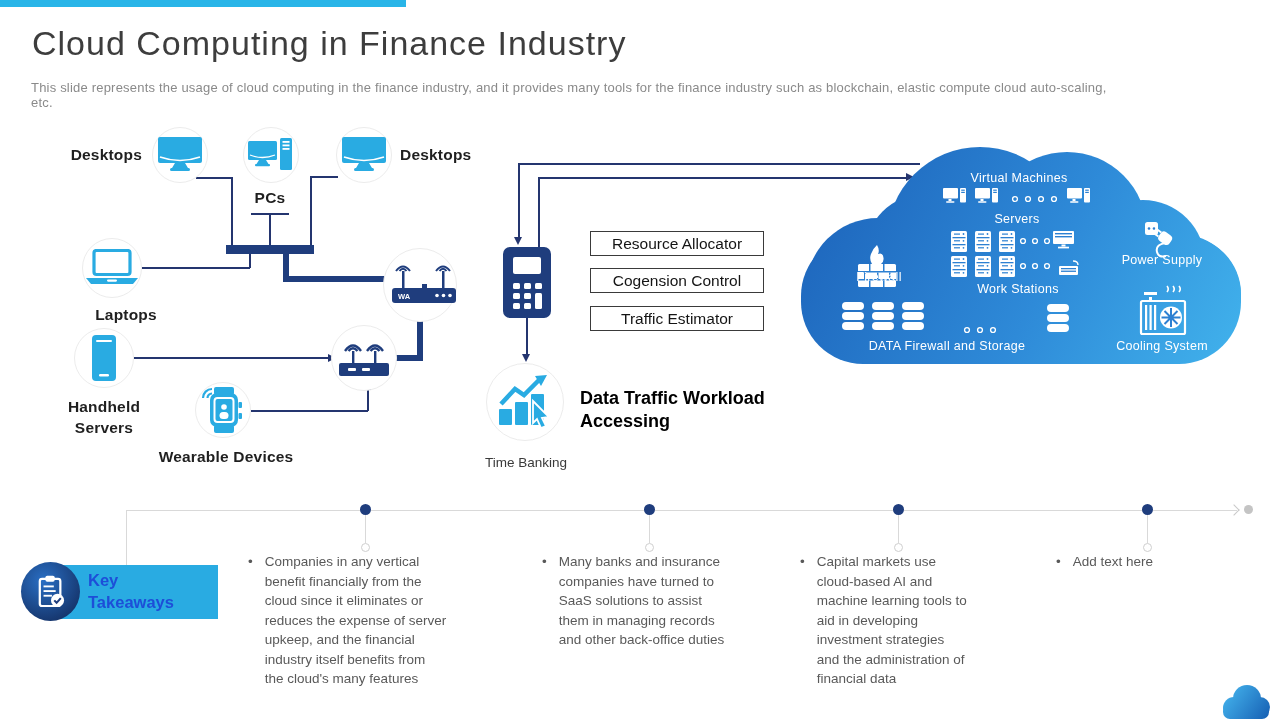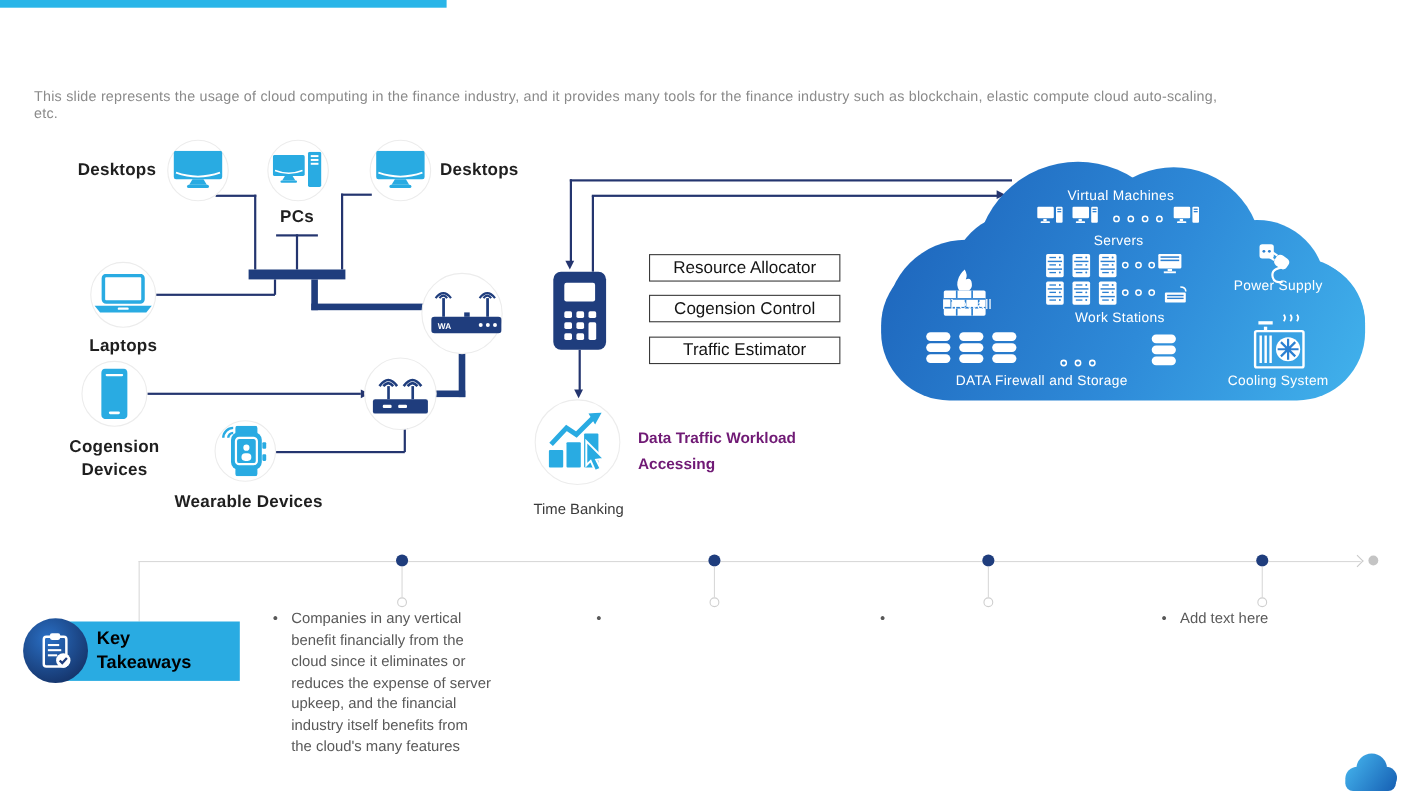--- a/index.html
+++ b/index.html
@@ -37,31 +37,32 @@
   
   .tl-dot{position:absolute;width:11px;height:11px;border-radius:50%;background:#1f3d7d;}
   .tl-open{position:absolute;width:7px;height:7px;border-radius:50%;background:#fff;border:1px solid #cfcfcf;}
   .tl-chev{position:absolute;width:7px;height:7px;border-top:1.6px solid #c9c9c9;border-right:1.6px solid #c9c9c9;transform:rotate(45deg);}
   .tl-end{position:absolute;width:9px;height:9px;border-radius:50%;background:#c4c4c4;}
   
   .kt-rect{left:48px;top:565px;width:170px;height:54px;background:#29abe2;}
   .kt-circle{left:21px;top:562px;width:59px;height:59px;border-radius:50%;
              background:radial-gradient(circle at 38% 32%, #2a6fc4, #16376f 75%);
              display:flex;align-items:center;justify-content:center;}
-  .kt-title{left:88px;top:569px;font-size:16.5px;font-weight:700;color:#000000;line-height:22px;}
+  .kt-title{left:88px;top:569px;font-size:16.5px;font-weight:700;color:#1d4ed8;line-height:22px;}
   .bullet{position:absolute;display:flex;gap:12px;font-size:13.5px;color:#595959;line-height:19.5px;}
   .bullet .dot{flex:0 0 auto;}
   .bullet .txt{white-space:pre-line;}
 </style>
 </head>
 <body>
 
 <div id="slide">
 
   <div class="abs topbar"></div>
+  <div class="abs title">Cloud Computing in Finance Industry</div>
   <div class="abs subtitle">This slide represents the usage of cloud computing in the finance industry, and it provides many tools for the finance industry such as blockchain, elastic compute cloud auto-scaling, etc.</div>
 
   <div class="hl abs" style="left:196px;top:177px;width:37px;"></div>
   <div class="vl abs" style="left:231px;top:177px;height:68px;"></div>
   <div class="hl abs" style="left:251px;top:213px;width:38px;"></div>
   <div class="vl abs" style="left:269px;top:213px;height:32px;"></div>
   <div class="hl abs" style="left:310px;top:176px;width:28px;"></div>
   <div class="vl abs" style="left:310px;top:176px;height:69px;"></div>
   <div class="hl abs" style="left:142px;top:267px;width:108px;"></div>
   <div class="vl abs" style="left:249px;top:254px;height:14px;"></div>
@@ -186,39 +187,39 @@
       <rect x="34" y="19" width="13" height="31" rx="1" fill="#29abe2"></rect>
       <path d="M4 29 L18 14 L27 20 L42 5" stroke="#29abe2" stroke-width="4.5" fill="none"></path>
       <polygon points="38,1 50,0 44,11" fill="#29abe2"></polygon>
       <polygon points="36,26 52,42 45,43 49,51 44,53 40,44 36,48" fill="#29abe2" stroke="#fff" stroke-width="1.8"></polygon>
     </svg>
   </div>
 
   <div class="devlbl" style="left:52px;top:146px;width:90px;text-align:right;">Desktops</div>
   <div class="devlbl center" style="left:241px;top:189px;width:58px;">PCs</div>
   <div class="devlbl" style="left:400px;top:146px;width:100px;">Desktops</div>
-  <div class="devlbl center" style="left:62px;top:306px;width:100px;text-align:center;">Laptops</div>
-  <div class="devlbl center" style="left:58px;top:396px;width:92px;line-height:21px;">Cogension Devices</div>
+  <div class="devlbl center" style="left:76px;top:306px;width:100px;text-align:center;">Laptops</div>
+  <div class="devlbl center" style="left:58px;top:396px;width:92px;line-height:21px;">Handheld Servers</div>
   <div class="devlbl center" style="left:146px;top:448px;width:160px;">Wearable Devices</div>
 
   <div class="abs calc">
     <div class="scr"></div>
     <div class="key" style="left:10px;top:36px;"></div>
       <div class="key" style="left:21px;top:36px;"></div>
       <div class="key" style="left:32px;top:36px;"></div>
     <div class="key" style="left:10px;top:46px;"></div>
       <div class="key" style="left:21px;top:46px;"></div>
     <div class="key" style="left:10px;top:56px;"></div>
       <div class="key" style="left:21px;top:56px;"></div>
     <div class="key" style="left:32px;top:46px;height:16px;"></div>
   </div>
   <div class="mbox" style="top:231px;">Resource Allocator</div>
   <div class="mbox" style="top:268px;">Cogension Control</div>
   <div class="mbox" style="top:306px;">Traffic Estimator</div>
-  <div class="abs" style="left:580px;top:387px;width:200px;font-size:14px;font-weight:700;color:#701a75;line-height:23px;">Data Traffic Workload Accessing</div>
+  <div class="abs" style="left:580px;top:387px;width:200px;font-size:18px;font-weight:700;color:#000000;line-height:23px;">Data Traffic Workload Accessing</div>
   <div class="abs center" style="left:456px;top:455px;width:140px;font-size:13.5px;color:#3a3a3a;">Time Banking</div>
 
   <svg class="abs" style="left:795px;top:142px;" width="455" height="226" viewBox="0 0 455 226">
     <defs>
       <linearGradient id="cg" gradientUnits="userSpaceOnUse" x1="30" y1="10" x2="440" y2="225">
         <stop offset="0" stop-color="#1d64bb"></stop>
           <stop offset="0.55" stop-color="#2e8ad8"></stop>
           <stop offset="1" stop-color="#41b2ec"></stop>
       </linearGradient>
       <g id="g-vmpc">
@@ -390,23 +391,35 @@
     <span class="txt">Companies in any vertical
 benefit financially from the
 cloud since it eliminates or
 reduces the expense of server
 upkeep, and the financial
 industry itself benefits from
 the cloud's many features</span>
   </div>
   <div class="bullet" style="left:542px;top:552px;width:240px;">
     <span class="dot">•</span>
+    <span class="txt">Many banks and insurance
+companies have turned to
+SaaS solutions to assist
+them in managing records
+and other back-office duties</span>
   </div>
   <div class="bullet" style="left:800px;top:552px;width:220px;">
     <span class="dot">•</span>
+    <span class="txt">Capital markets use
+cloud-based AI and
+machine learning tools to
+aid in developing
+investment strategies
+and the administration of
+financial data</span>
   </div>
   <div class="bullet" style="left:1056px;top:552px;width:160px;">
     <span class="dot">•</span>
     <span class="txt">Add text here</span>
   </div>
 
   <svg class="abs" style="left:1216px;top:678px;" width="64" height="42" viewBox="0 0 64 42">
     <defs>
       <linearGradient id="lg2" gradientUnits="userSpaceOnUse" x1="10" y1="8" x2="58" y2="42">
         <stop offset="0" stop-color="#45b5ee"></stop>

